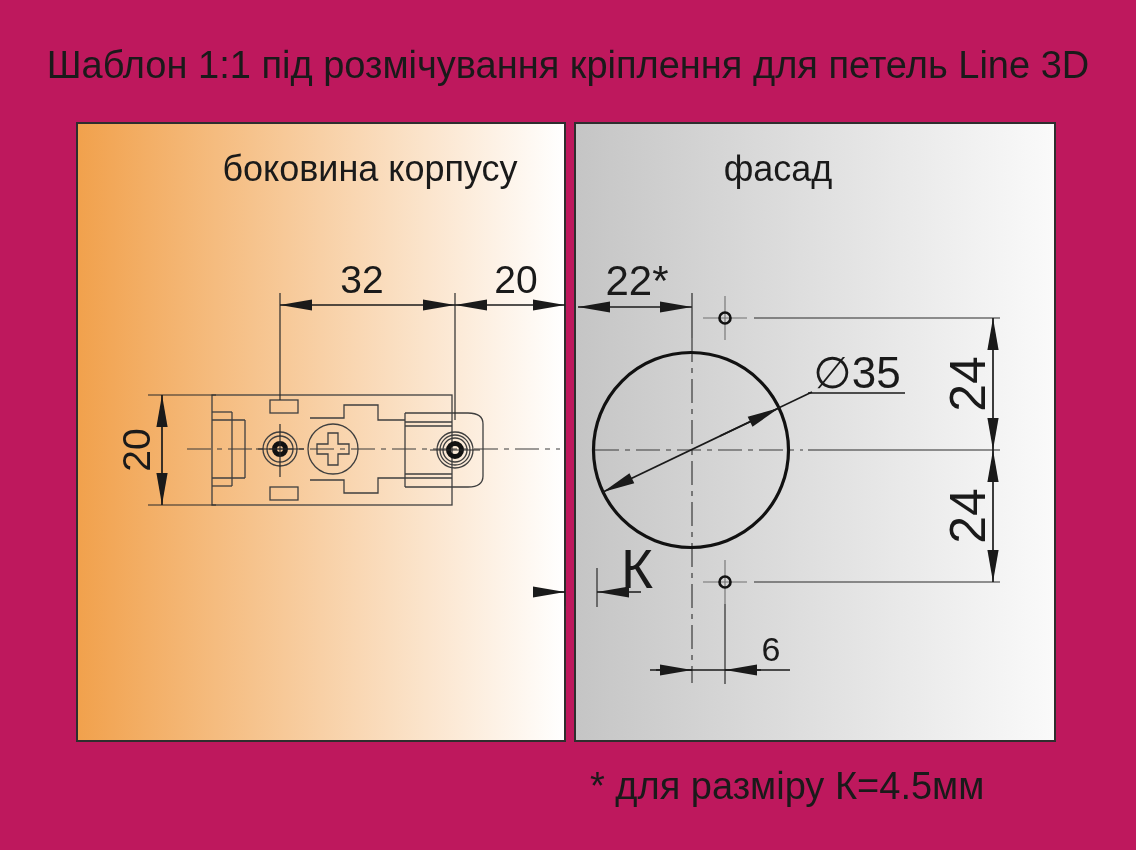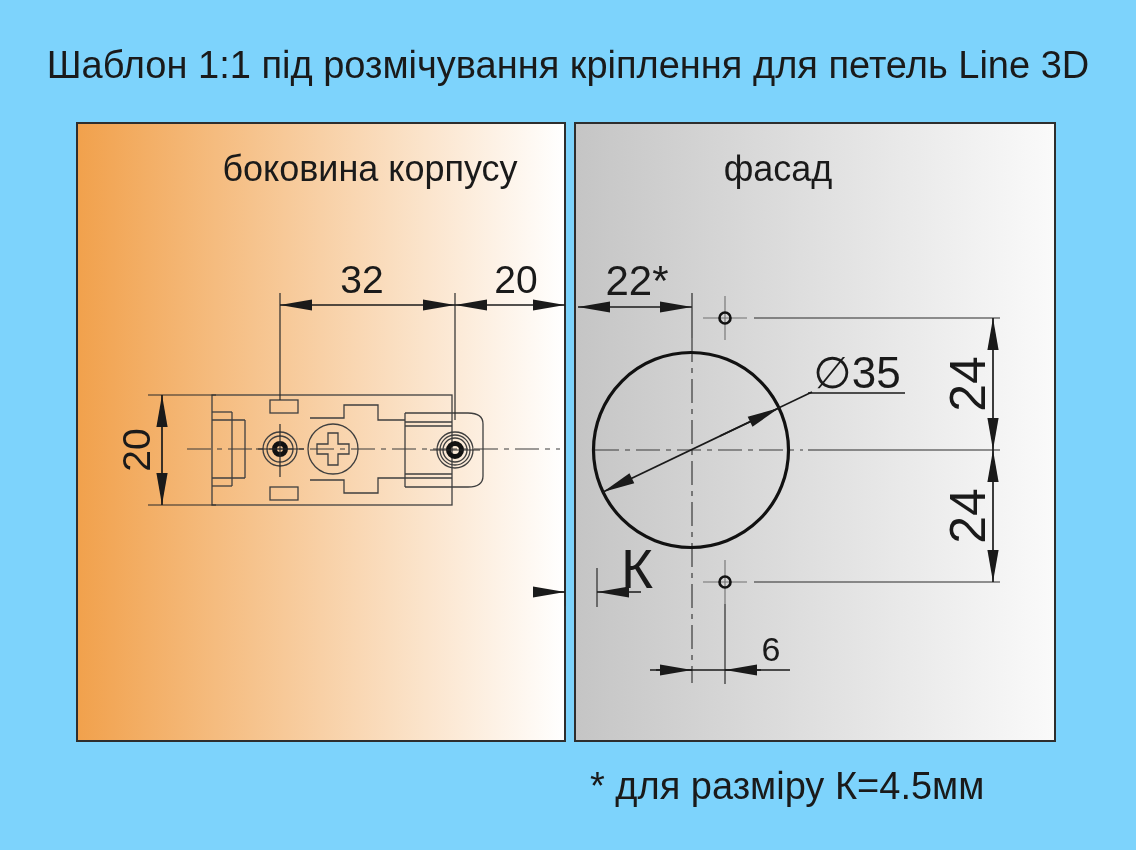--- a/index.html
+++ b/index.html
@@ -1,19 +1,19 @@
 <!DOCTYPE html>
 <html><head>
 <meta charset="utf-8">
 <style>
   html,body{margin:0;padding:0;background:#ffffff;}
   .stage{
     position:relative;
     width:1136px;height:850px;
-    background:#7dd3fc;
+    background:#be185d;
     font-family:"Liberation Sans", sans-serif;
     overflow:hidden;
   }
   svg{position:absolute;left:0;top:0;}
   svg text{fill:#1a1a1a;font-family:"Liberation Sans", sans-serif;}
   .t-title{font-size:38px;}
   .t-label{font-size:36px;}
   .t-dim{font-size:39px;}
   .t-dim22{font-size:42px;}
   .t-dim24{font-size:50px;}

